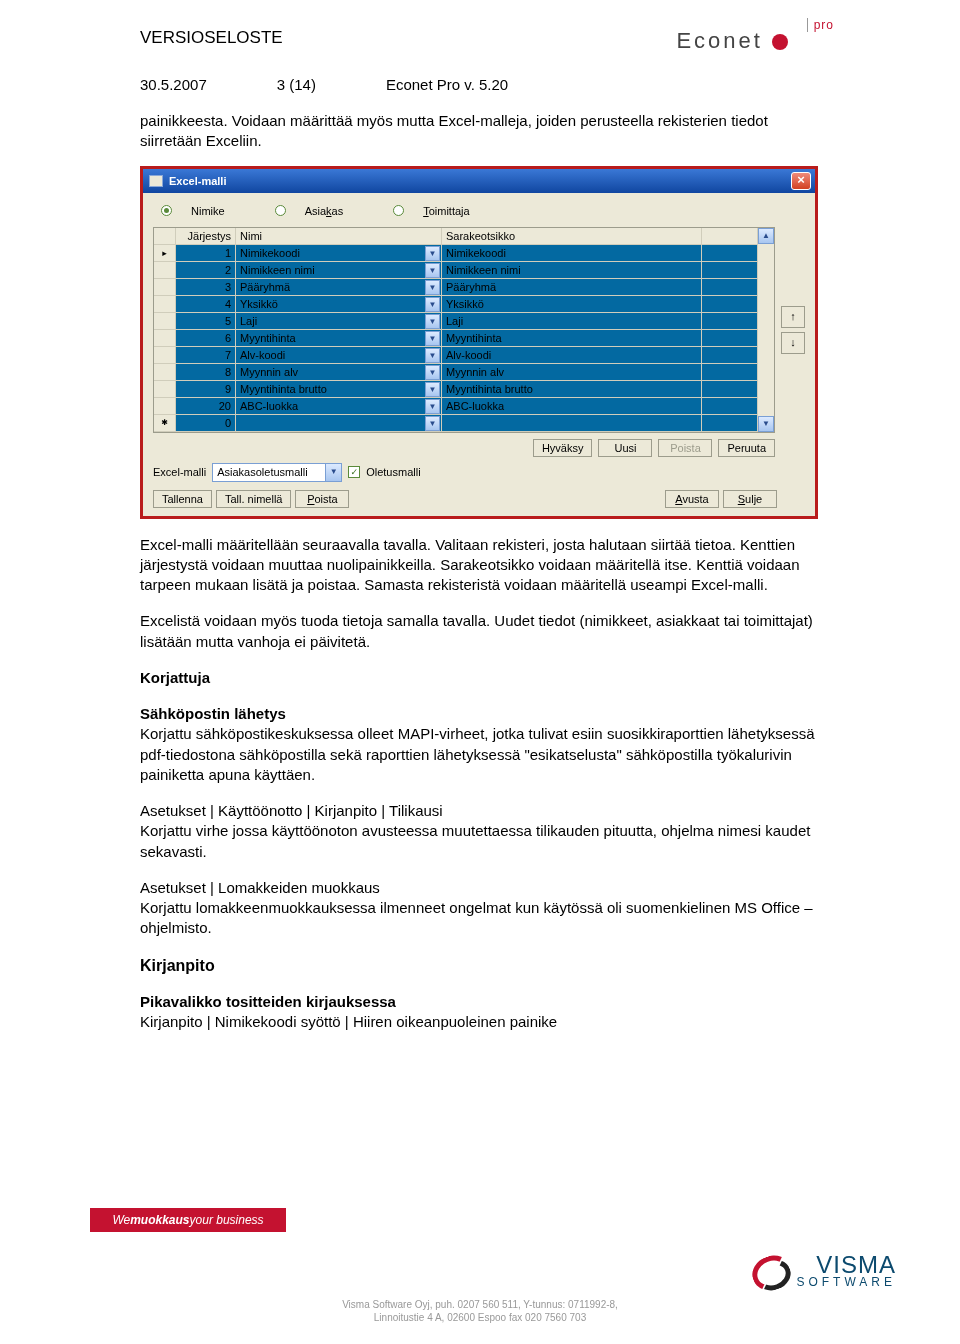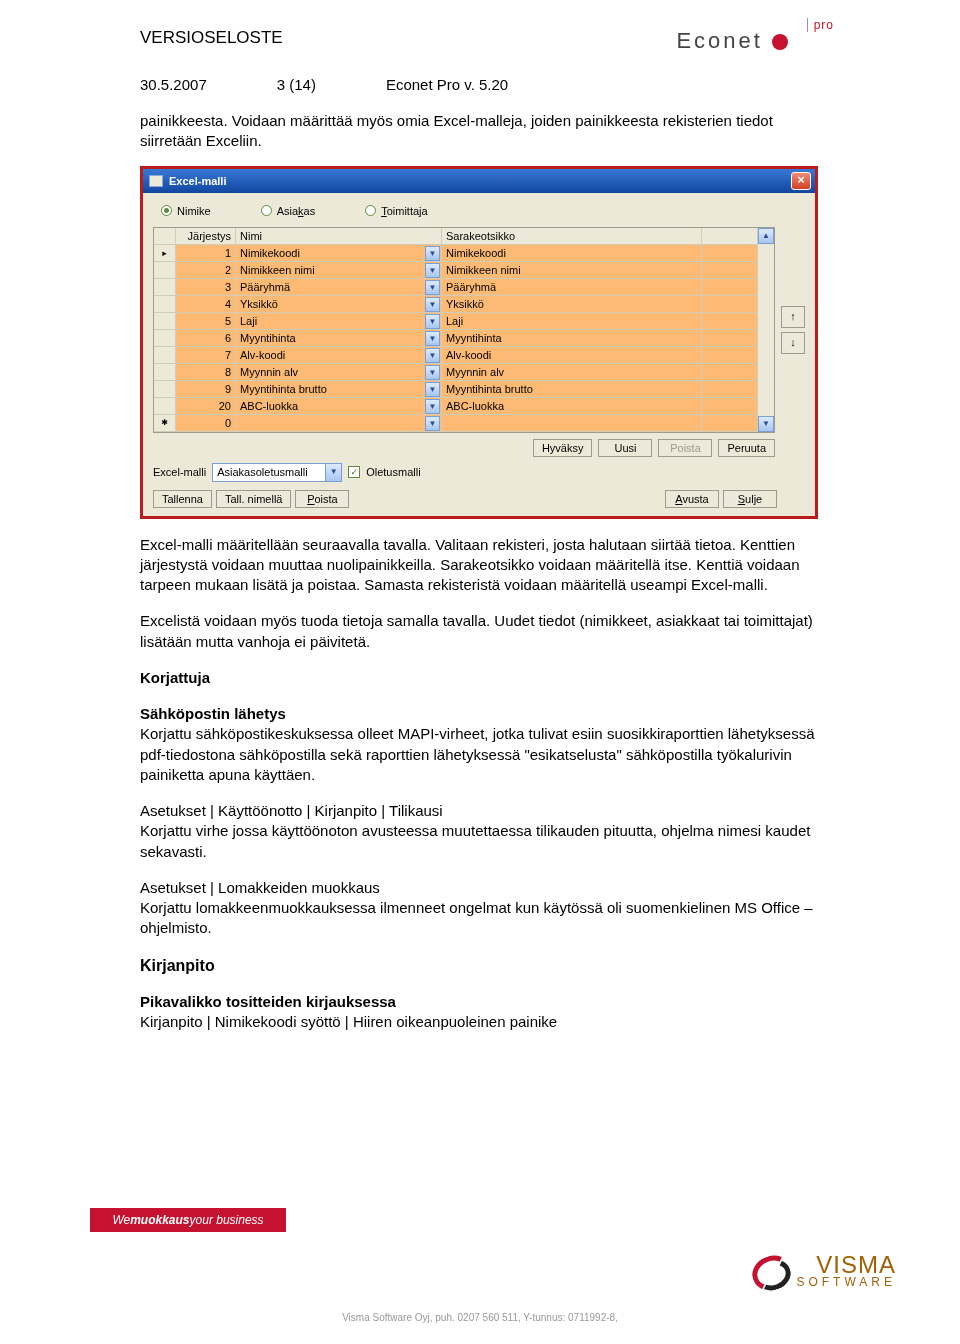--- a/index.html
+++ b/index.html
@@ -90,32 +90,32 @@
     border: 1px solid #fff;
     border-radius: 3px;
     color: #fff;
     font-weight: bold;
     text-align: center;
     line-height: 14px;
     font-size: 13px;
   }
   .win-body { padding: 8px 10px 8px 10px; }
   .radios { display: flex; gap: 50px; padding: 4px 8px 10px 8px; }
-  .radio { display: flex; gap: 5px; }
+  .radio { display: flex; gap: 19px; }
   .rbtn {
     width: 11px; height: 11px; border: 1px solid #5a8a3a; border-radius: 50%;
     display: inline-flex; align-items: center; justify-content: center;
     background: #fff;
   }
   .rbtn.sel::after { content:""; width:5px; height:5px; background:#5a8a3a; border-radius:50%; }
   .underline { text-decoration: underline; }
 
   .grid-wrap {
     border: 1px solid #9c9c8c;
-    background: #fdba74;
+    background: #0369a1;
     display: flex;
   }
   .grid-main { flex: 1; }
   .grid-head, .grid-row {
     display: flex;
     border-bottom: 1px solid #d0cdbb;
     height: 17px;
     align-items: stretch;
   }
   .grid-head { background: #ece9d8; font-weight: normal; }
@@ -258,21 +258,21 @@
     left: 0; top: 0;
   }
   .visma-swirl::after {
     width: 26px; height: 20px; border: 5px solid #222;
     border-color: transparent #222 #222 transparent;
     transform: rotate(-20deg);
     left: 3px; top: 4px;
   }
   .visma-text {
     font-family: Arial Black, Arial, sans-serif;
-    color: #a16207;
+    color: #0c4a6e;
     line-height: 0.95;
   }
   .visma-text .v { font-size: 24px; letter-spacing: 1px; }
   .visma-text .s { font-size: 12px; letter-spacing: 4px; }
   .footer-info {
     position: absolute;
     left: 0; right: 0; bottom: 20px;
     text-align: center;
     font-size: 10px;
     color: #999;
@@ -291,21 +291,21 @@
       <span class="econet-pro">pro</span>
     </div>
   </div>
 
   <div class="meta-row">
     <span>30.5.2007</span>
     <span>3 (14)</span>
     <span>Econet Pro v. 5.20</span>
   </div>
 
-  <p class="intro-para">painikkeesta. Voidaan määrittää myös omia Excel-malleja, joiden painikkeesta rekisterien tiedot siirretään Exceliin.</p>
+  <p class="intro-para">painikkeesta. Voidaan määrittää myös mutta Excel-malleja, joiden perusteella rekisterien tiedot siirretään Exceliin.</p>
 
   <div class="win">
     <div class="titlebar">
       <span class="ttxt">
           <span class="ticon"></span>
         <span>Excel-malli</span>
         </span>
       <div class="close-btn">×</div>
     </div>
     <div class="win-body">
@@ -479,13 +479,14 @@
     <div class="visma-swirl"></div>
     <div class="visma-text">
       <div class="v">VISMA</div>
       <div class="s">SOFTWARE</div>
     </div>
   </div>
 </div>
 
 <div class="footer-info">
   <div>Visma Software Oyj, puh. 0207 560 511, Y-tunnus: 0711992-8,</div>
+  <div>Linnoitustie 4 A, 02600 Espoo  fax 020 7560 703</div>
 </div>
 
 </body></html>

